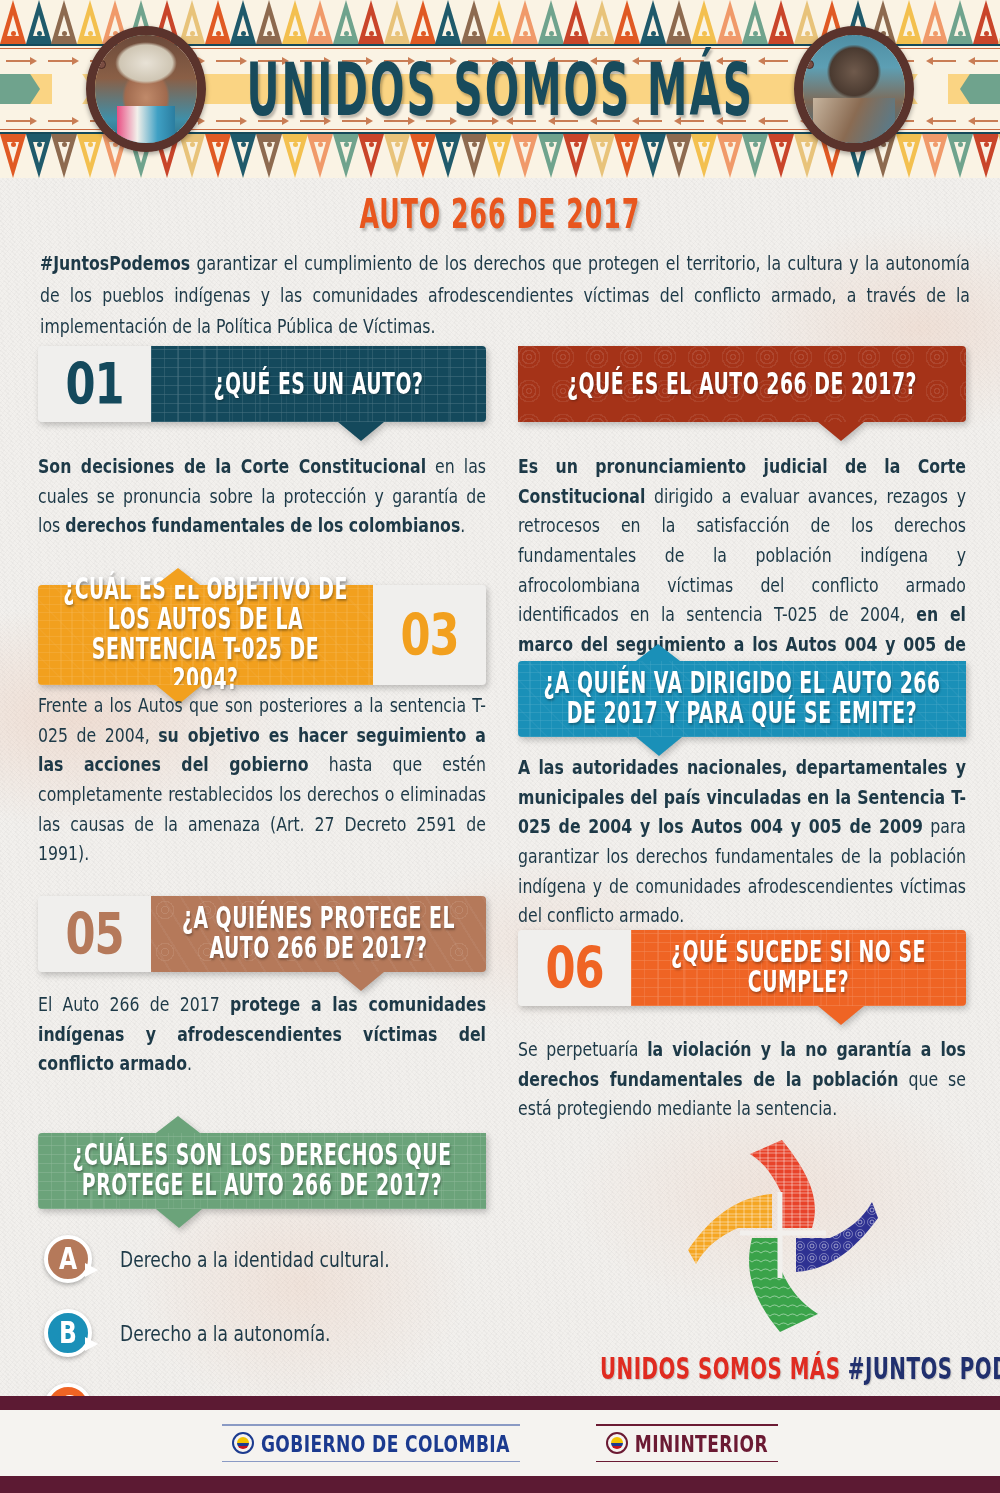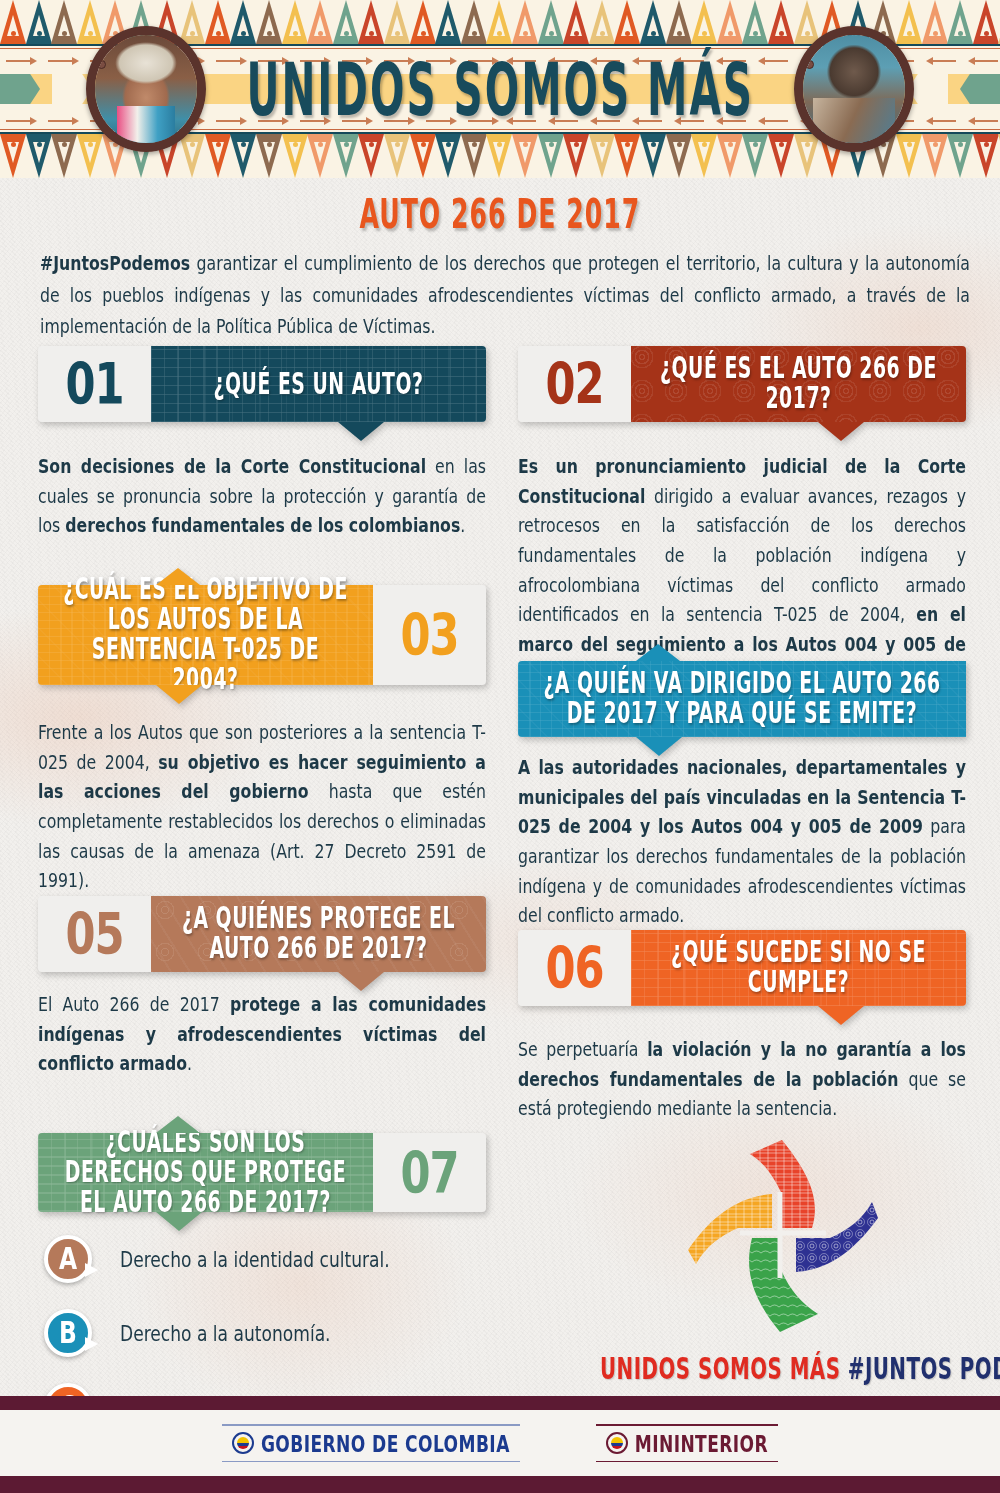--- a/index.html
+++ b/index.html
@@ -912,23 +912,20 @@
             <div class="q-text">¿QUÉ ES UN AUTO?</div>
           </div>
           <div class="tail" style="border-top-color: rgb(20, 73, 92); left: 300px;"></div>
         </div>
       </div>
       <div class="col left" style="top: 452px;">
         <div class="body-text"><b>Son decisiones de la Corte Constitucional</b><span> en las cuales se pronuncia sobre la protección y garantía de los </span><b>derechos fundamentales de los colombianos</b><span>.</span></div>
       </div>
       <div class="col right" style="top: 346px;">
         <div class="banner">
-          <div class="num-box">
-            <span style="color: rgb(165, 51, 24);">02</span>
-          </div>
           <div class="q-box" style="background: rgb(165, 51, 24);">
             <div class="pat pat-spiral"></div>
             <div class="q-text">¿QUÉ ES EL AUTO 266 DE 2017?</div>
           </div>
           <div class="tail" style="border-top-color: rgb(165, 51, 24); left: 300px;"></div>
         </div>
       </div>
       <div class="col right" style="top: 452px;">
         <div class="body-text"><b>Es un pronunciamiento judicial de la Corte Constitucional</b><span> dirigido a evaluar avances, rezagos y retrocesos en la satisfacción de los derechos fundamentales de la población indígena y afrocolombiana víctimas del conflicto armado identificados en la sentencia T-025 de 2004, </span><b>en el marco del seguimiento a los Autos 004 y 005 de 2009</b><span>.</span></div>
       </div>
@@ -938,21 +935,21 @@
             <span style="color: rgb(242, 160, 30);">03</span>
           </div>
           <div class="q-box" style="background: rgb(242, 160, 30);">
             <div class="pat pat-weave"></div>
             <div class="q-text">¿CUÁL ES EL OBJETIVO DE LOS AUTOS DE LA SENTENCIA T-025 DE 2004?</div>
           </div>
           <div class="tail" style="border-top-color: rgb(242, 160, 30); left: 118px;"></div>
           <div class="tab" style="border-bottom-color: rgb(242, 160, 30); left: 118px;"></div>
         </div>
       </div>
-      <div class="col left" style="top: 718px;">
+      <div class="col left" style="top: 691px;">
         <div class="body-text"><span>Frente a los Autos que son posteriores a la sentencia T-025 de 2004, </span><b>su objetivo es hacer seguimiento a las acciones del gobierno</b><span> hasta que estén completamente restablecidos los derechos o eliminadas las causas de la amenaza (Art. 27 Decreto 2591 de 1991).</span></div>
       </div>
       <div class="col right" style="top: 661px;">
         <div class="banner rev">
           <div class="q-box" style="background: rgb(26, 144, 184);">
             <div class="pat pat-weave"></div>
             <div class="q-text">¿A QUIÉN VA DIRIGIDO EL AUTO 266 DE 2017 Y PARA QUÉ SE EMITE?</div>
           </div>
           <div class="tail" style="border-top-color: rgb(26, 144, 184); left: 118px;"></div>
           <div class="tab" style="border-bottom-color: rgb(26, 144, 184); left: 118px;"></div>
@@ -986,23 +983,20 @@
             <div class="q-text">¿QUÉ SUCEDE SI NO SE CUMPLE?</div>
           </div>
           <div class="tail" style="border-top-color: rgb(239, 100, 36); left: 300px;"></div>
         </div>
       </div>
       <div class="col right" style="top: 1035px;">
         <div class="body-text"><span>Se perpetuaría </span><b>la violación y la no garantía a los derechos fundamentales de la población</b><span> que se está protegiendo mediante la sentencia.</span></div>
       </div>
       <div class="col left" style="top: 1133px;">
         <div class="banner rev">
-          <div class="num-box">
-            <span style="color: rgb(107, 163, 122);">07</span>
-          </div>
           <div class="q-box" style="background: rgb(107, 163, 122);">
             <div class="pat pat-maze"></div>
             <div class="q-text">¿CUÁLES SON LOS DERECHOS QUE PROTEGE EL AUTO 266 DE 2017?</div>
           </div>
           <div class="tail" style="border-top-color: rgb(107, 163, 122); left: 118px;"></div>
           <div class="tab" style="border-bottom-color: rgb(107, 163, 122); left: 118px;"></div>
         </div>
       </div>
     </div>
 

